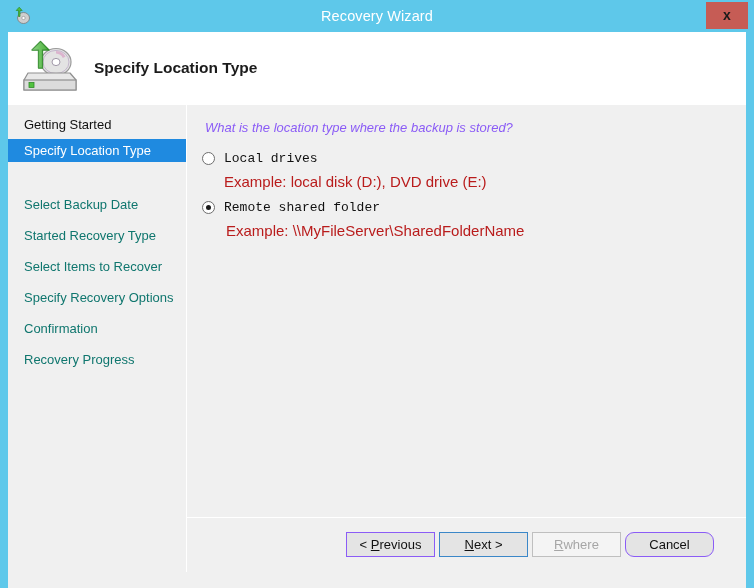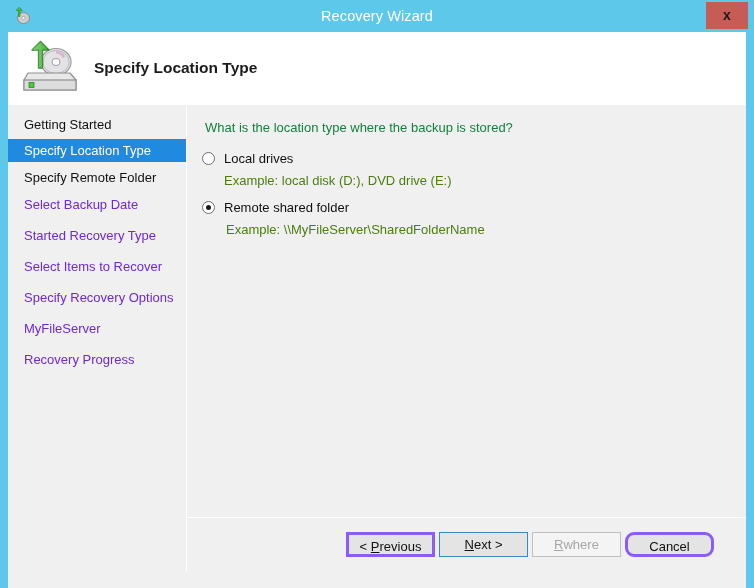--- a/index.html
+++ b/index.html
@@ -108,21 +108,21 @@
   }
   .nav-item {
     position: absolute;
     left: 0;
     width: 178px;
     height: 23px;
     line-height: 23px;
     padding-left: 16px;
     box-sizing: border-box;
     font-size: 13px;
-    color: #6d28d9;
+    color: #0f766e;
     white-space: nowrap;
     cursor: default;
   }
   .nav-item.visited {
     color: #111111;
   }
   .nav-item.current {
     background: #1f8ae0;
     color: #ffffff;
   }
@@ -132,21 +132,22 @@
     position: absolute;
     left: 179px; top: 0;
     width: 559px;
     height: 467px;
     background: #f0f0f0;
   }
   #content-question {
     position: absolute;
     left: 18px; top: 15px;
     font-size: 13px;
-    color: #15803d;
+    color: #8b5cf6;
+    font-style: italic;
   }
   .radio-row {
     position: absolute;
     left: 15px;
     height: 18px;
   }
   .radio-mark {
     position: absolute;
     left: 0; top: 2px;
     width: 13px; height: 13px;
@@ -163,42 +164,43 @@
     border-radius: 50%;
     background: #1b1b1b;
   }
   .radio-label {
     position: absolute;
     left: 22px; top: 0;
     font-size: 13px;
     line-height: 17px;
     color: #111111;
     white-space: nowrap;
+    font-family: Liberation Mono, monospace;
   }
   .example-text {
     position: absolute;
-    font-size: 13px;
-    color: #4d7c0f;
+    font-size: 15px;
+    color: #b91c1c;
     white-space: nowrap;
   }
 
   
   #footer-divider {
     position: absolute;
     left: 0; top: 412px;
     width: 559px; height: 1px;
     background: #ffffff;
   }
   .footer-button {
     position: absolute;
     top: 427px;
     width: 89px;
     height: 25px;
     background: #e4e4e4;
-    border: 3px solid #8b5cf6;
+    border: 1px solid #8b5cf6;
     box-sizing: border-box;
     font-family: "Liberation Sans", sans-serif;
     font-size: 13px;
     color: #111111;
     text-align: center;
     line-height: 23px;
     padding: 0;
     cursor: pointer;
   }
   .footer-button.default {
@@ -250,26 +252,25 @@
       </svg>
     </div>
     <div id="header-title">Specify Location Type</div>
   </div>
 
   <div id="body-area">
 
     <div id="sidebar">
       <div class="nav-item visited" style="top:8px;">Getting Started</div>
       <div class="nav-item current" style="top:34px;">Specify Location Type</div>
-      <div class="nav-item visited" style="top:61px;">Specify Remote Folder</div>
       <div class="nav-item" style="top:88px;">Select Backup Date</div>
       <div class="nav-item" style="top:119px;">Started Recovery Type</div>
       <div class="nav-item" style="top:150px;">Select Items to Recover</div>
       <div class="nav-item" style="top:181px;">Specify Recovery Options</div>
-      <div class="nav-item" style="top:212px;">MyFileServer</div>
+      <div class="nav-item" style="top:212px;">Confirmation</div>
       <div class="nav-item" style="top:243px;">Recovery Progress</div>
     </div>
     <div id="sidebar-divider"></div>
 
     <div id="content">
       <div id="content-question">What is the location type where the backup is stored?</div>
 
       <div class="radio-row" style="top:45px;">
         <span class="radio-mark"></span>
         <span class="radio-label">Local drives</span>

